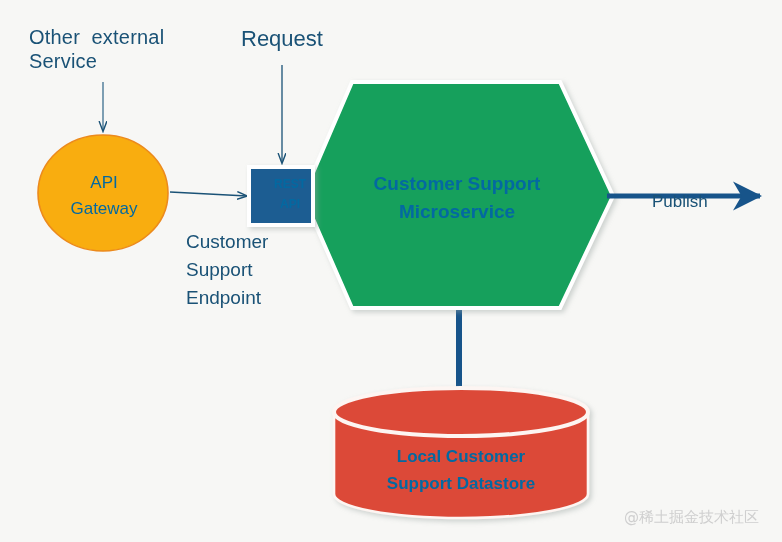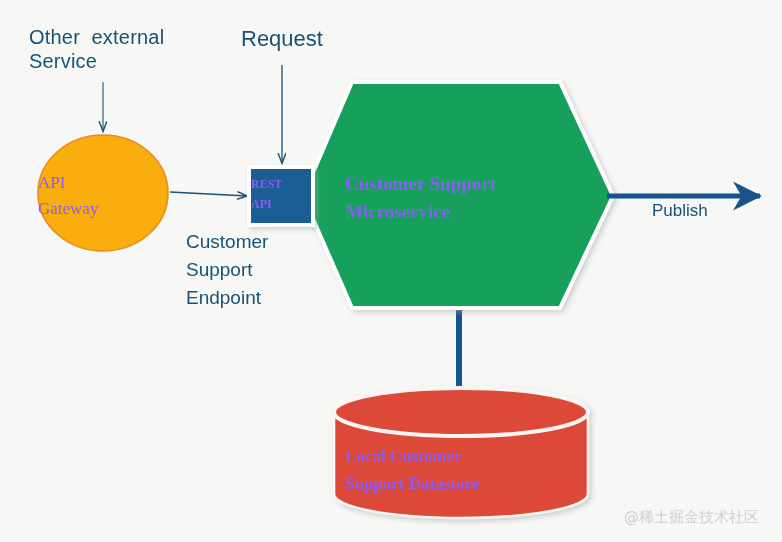--- a/index.html
+++ b/index.html
@@ -40,29 +40,29 @@
     font-size: 22px;
   }
   .lbl-endpoint {
     left: 186px;
     top: 228px;
     font-size: 19px;
     line-height: 1.48;
   }
   .lbl-publish {
     left: 652px;
-    top: 201px;
+    top: 192px;
     font-size: 17px;
   }
   .shape-text {
     position: absolute;
-    color: #8b5cf6;
+    color: #0369a1;
+    text-align: center;
     white-space: pre;
     pointer-events: none;
-    font-family: Liberation Serif, serif;
   }
   .txt-api-gateway {
     left: 38px;
     top: 170px;
     width: 132px;
     font-size: 17px;
     line-height: 1.5;
   }
   .txt-rest-api {
     left: 251px;

